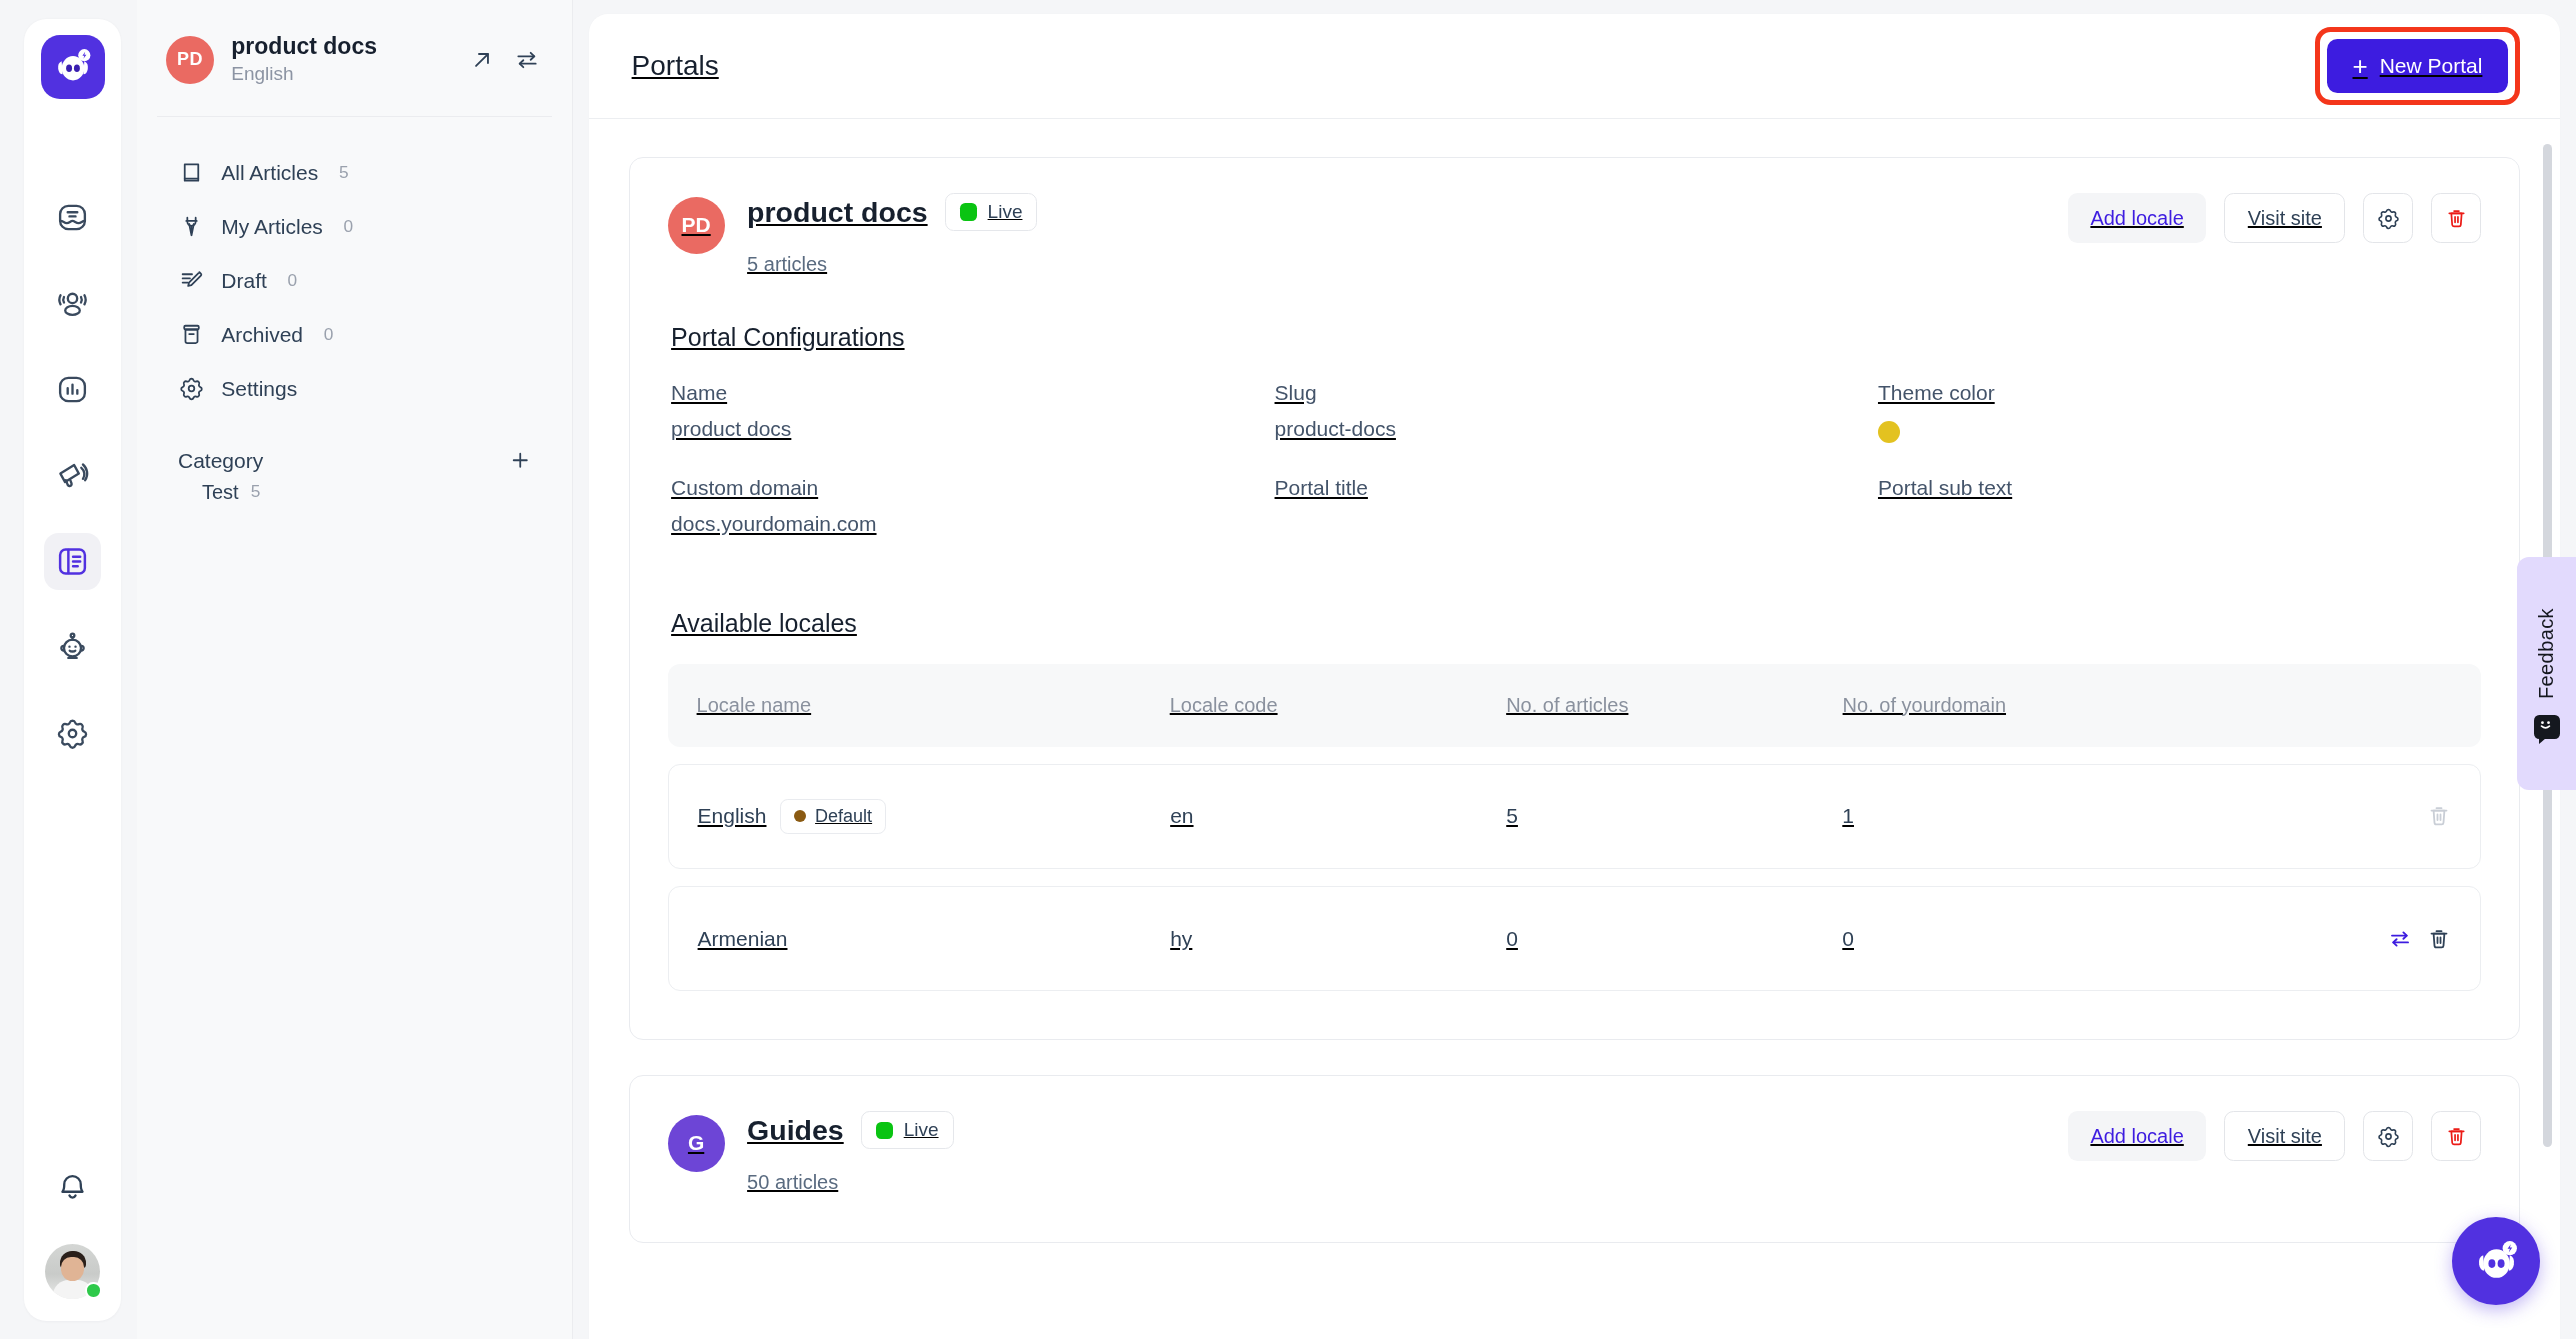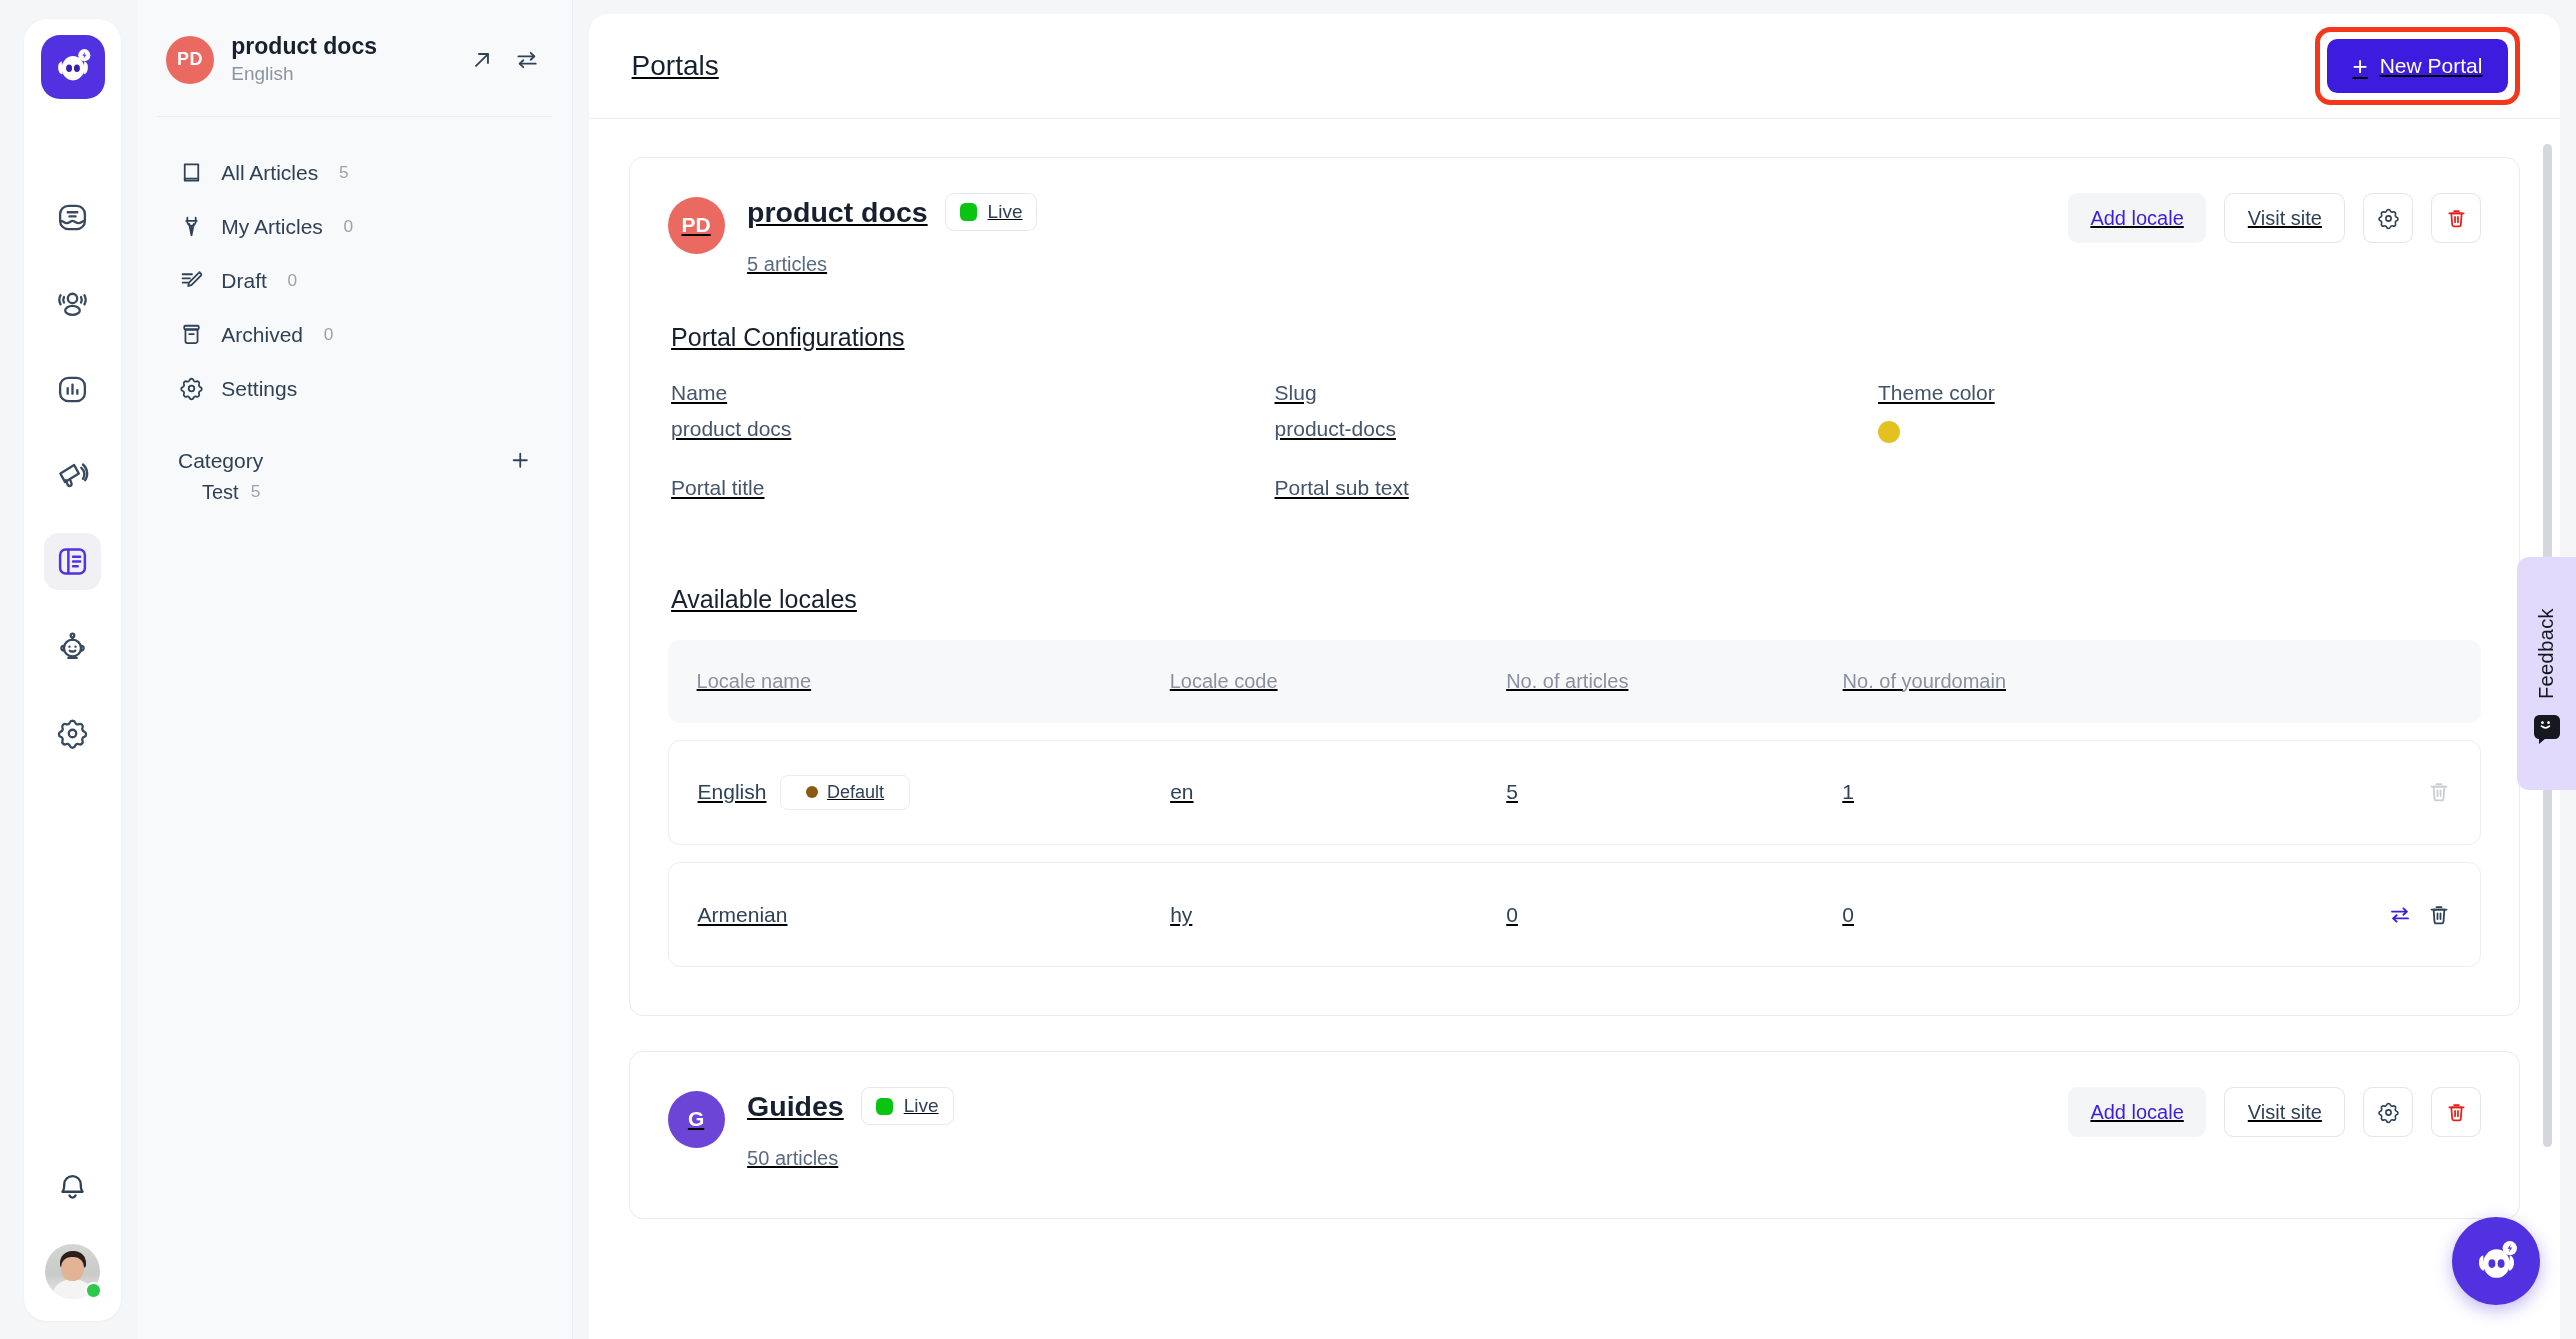--- a/index.html
+++ b/index.html
@@ -213,21 +213,21 @@
   .th { font-size: 20px; color: #8a919e; }
   .tbl-row {
     border: 0.9px solid #eceef1; border-radius: 12px;
     display: grid; grid-template-columns: 2.25fr 1.6fr 1.6fr 2fr 0.9fr;
     align-items: center; height: 105px; padding: 0 29px; margin-top: 17.3px;
   }
   .td { font-size: 21px; color: #2f4156; }
   .cell-locale { display: flex; align-items: center; gap: 14px; }
   .badge-default {
     border: 0.9px solid #e9ebef; border-radius: 7.8px;
-    height: 35px; padding: 0 25px;
+    height: 35px; padding: 0 13px;
     display: flex; align-items: center; gap: 8.6px;
     font-size: 18px; color: #2f4156;
   }
   .dot-brown { width: 12px; height: 12px; border-radius: 50%; background: #8a5a12; }
   .row-actions { display: flex; align-items: center; justify-content: flex-end; gap: 15.6px; }
   .ico-btn { cursor: pointer; display: flex; }
 
   
   .feedback-tab {
     position: absolute; right: 0; top: 557px;
@@ -513,20 +513,24 @@
           </div>
           <div>
             <div class="cfg-label">Slug</div>
             <div class="cfg-value">product-docs</div>
           </div>
           <div>
             <div class="cfg-label">Theme color</div>
             <div class="swatch" id="theme-swatch" style="background: rgb(227, 194, 32);"></div>
           </div>
 
+          <div>
+            <div class="cfg-label">Custom domain</div>
+            <div class="cfg-value">docs.yourdomain.com</div>
+          </div>
           <div>
             <div class="cfg-label">Portal title</div>
             <div class="cfg-value"></div>
           </div>
           <div>
             <div class="cfg-label">Portal sub text</div>
             <div class="cfg-value"></div>
           </div>
         </div>
 

